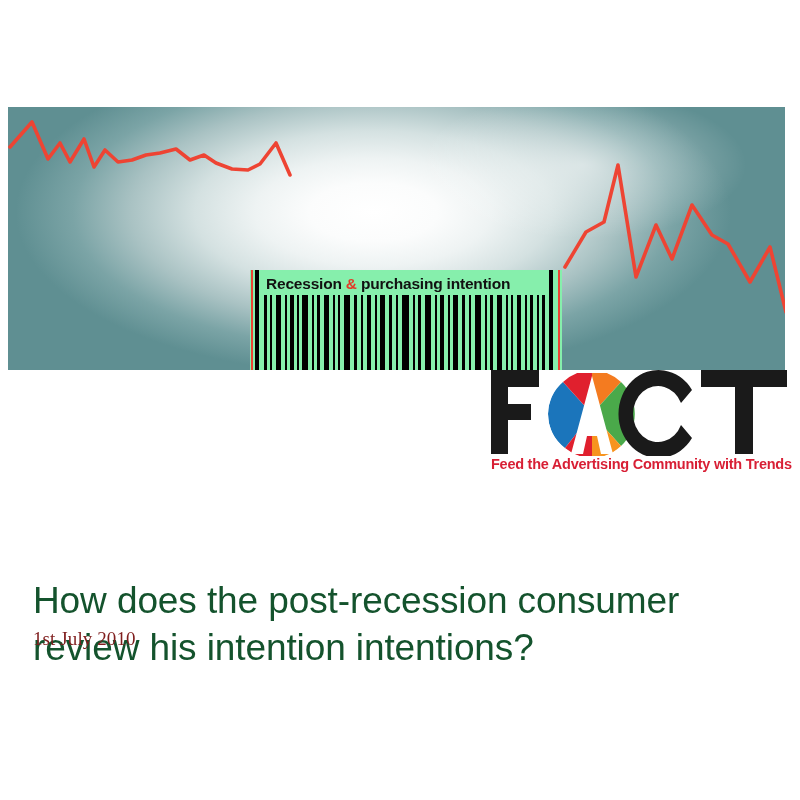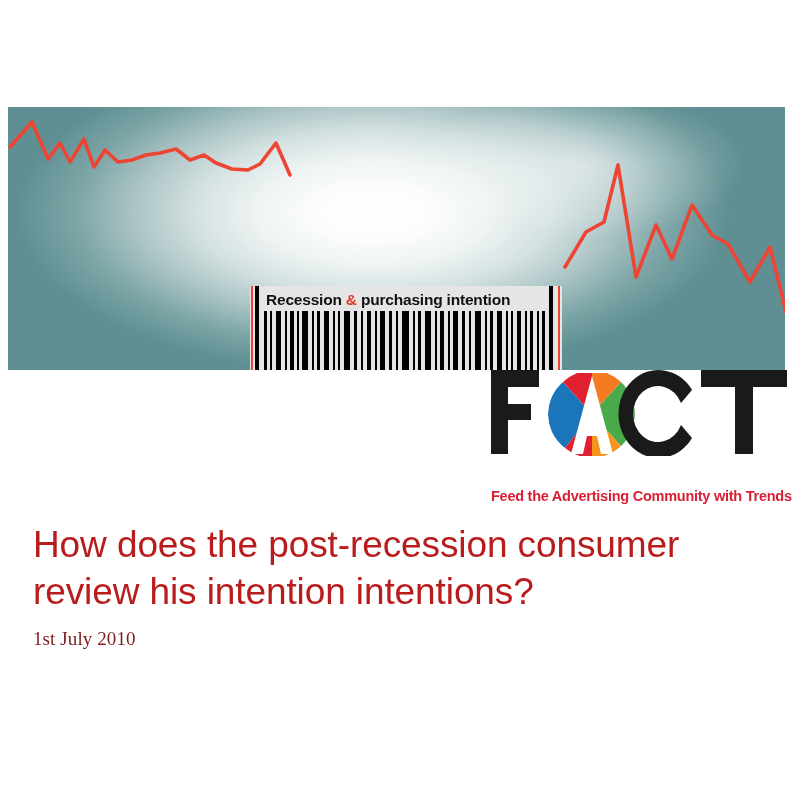--- a/index.html
+++ b/index.html
@@ -60,23 +60,22 @@
     height: 100%;
   }
 
   
   #barcode-block {
     position: absolute;
     left: 242px;
     top: 163px;
     width: 312px;
     height: 135px;
-    background: #e5e5e5;
+    background: #86efac;
     overflow: hidden;
-    margin-top: 16px;
   }
   #barcode-title {
     position: absolute;
     left: 16px;
     top: 3px;
     width: 282px;
     height: 22px;
     font-family: "Liberation Sans", sans-serif;
     font-weight: bold;
     font-size: 15.5px;
@@ -128,34 +127,33 @@
     left: 2px;
     top: 88px;
     width: 298px;
     text-align: center;
     font-family: "Liberation Sans", sans-serif;
     font-weight: bold;
     font-size: 14.5px;
     letter-spacing: -0.25px;
     color: #d81f35;
     white-space: nowrap;
-    margin-top: 32px;
   }
 
   
   #headline {
     position: absolute;
     left: 33px;
-    top: 496px;
+    top: 552px;
     width: 730px;
     font-family: "Liberation Sans", sans-serif;
     font-size: 37px;
     line-height: 47px;
     font-weight: normal;
-    color: #b91c1c;
+    color: #14532d;
     letter-spacing: -0.1px;
   }
   #headline .hl-line { display: block; }
   #deck-date {
     position: absolute;
     left: 33px;
     top: 628px;
     font-family: Liberation Serif, serif;
     font-size: 19px;
     font-weight: normal;

